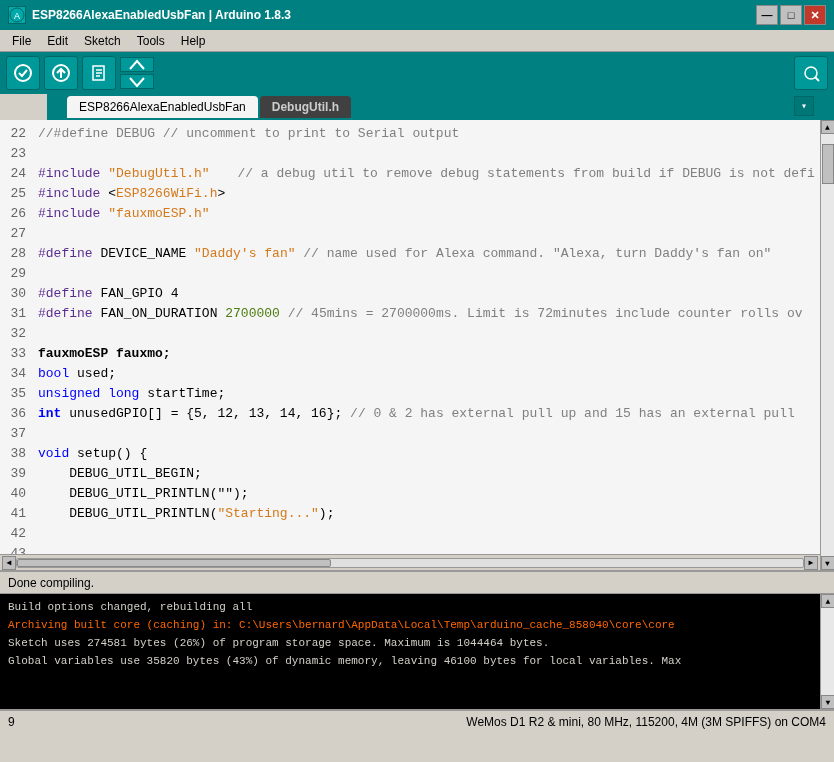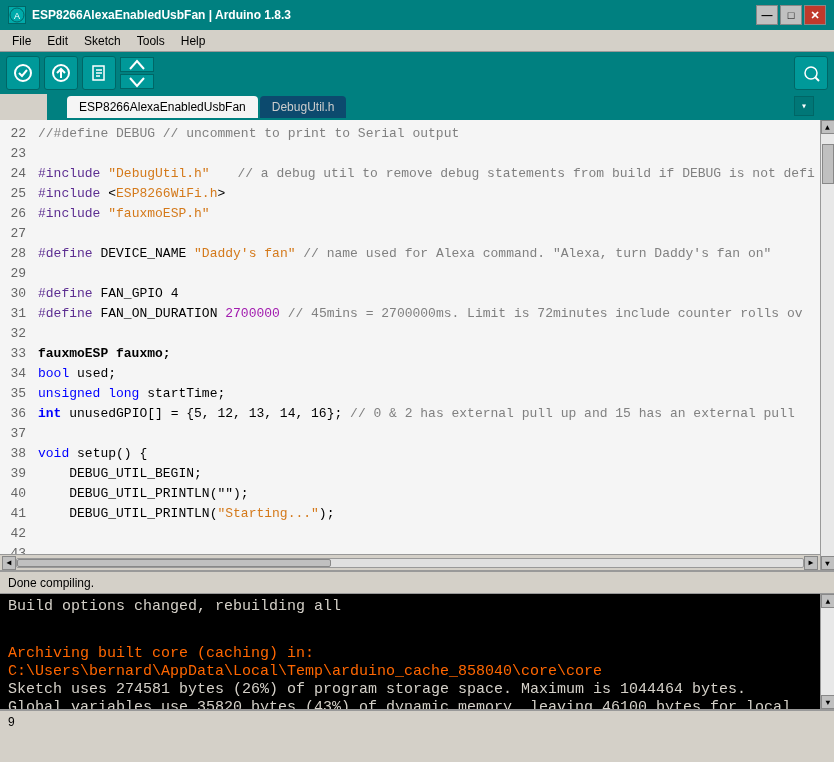--- a/index.html
+++ b/index.html
@@ -99,22 +99,23 @@
       cursor: pointer;
       border-top-left-radius: 4px;
       border-top-right-radius: 4px;
       margin-right: 2px;
     }
     .tab.active {
       background: #f5f5f5;
       color: #000;
     }
     .tab.inactive {
-      background: #0c4a6e;
+      background: #404040;
       color: #ccc;
+      font-weight: bold;
     }
     #tab-dropdown {
       margin-left: auto;
       width: 20px; height: 20px;
       background: #007777;
       border: 1px solid #006666;
       color: white;
       display: flex; align-items: center; justify-content: center;
       cursor: pointer;
       font-size: 10px;
@@ -196,21 +197,21 @@
       border-top: 2px solid #999;
       border-bottom: 1px solid #999;
       font-family: Arial, sans-serif;
       font-size: 12px;
     }
 
     #output {
       background: #000;
       color: #ccc;
       font-family: 'Courier New', monospace;
-      font-size: 15px;
+      font-size: 11px;
       line-height: 18px;
       padding: 4px 8px;
       height: 115px;
       overflow: hidden;
     }
     .out-normal { color: #d4d0c8; }
 
     
     #status-bottom {
       background: #d4d0c8;
@@ -404,21 +405,21 @@
         <div id="code-lines">
           <div class="line"><span style="color:#808080;">//#define DEBUG // uncomment to print to Serial output</span></div>
           <div class="line">&nbsp;</div>
           <div class="line"><span style="color:#5c2d91;">#include</span> <span style="color:#d4791a;">"DebugUtil.h"</span> <span style="color:#808080;margin-left:20px;">// a debug util to remove debug statements from build if DEBUG is not defi</span></div>
           <div class="line"><span style="color:#5c2d91;">#include</span> <span style="color:#000;">&lt;</span><span style="color:#d4791a;">ESP8266WiFi.h</span><span style="color:#000;">&gt;</span></div>
           <div class="line"><span style="color:#5c2d91;">#include</span> <span style="color:#d4791a;">"fauxmoESP.h"</span></div>
           <div class="line">&nbsp;</div>
           <div class="line"><span style="color:#5c2d91;">#define</span> <span style="color:#000;">DEVICE_NAME</span> <span style="color:#d4791a;">"Daddy's fan"</span> <span style="color:#808080;">// name used for Alexa command. "Alexa, turn Daddy's fan on"</span></div>
           <div class="line">&nbsp;</div>
           <div class="line"><span style="color:#5c2d91;">#define</span> <span style="color:#000;">FAN_GPIO 4</span></div>
-          <div class="line"><span style="color:#5c2d91;">#define</span> <span style="color:#000;">FAN_ON_DURATION</span> <span style="color:#a21caf;">2700000</span> <span style="color:#808080;">// 45mins = 2700000ms. Limit is 72minutes include counter rolls ov</span></div>
+          <div class="line"><span style="color:#5c2d91;">#define</span> <span style="color:#000;">FAN_ON_DURATION</span> <span style="color:#4d7c0f;">2700000</span> <span style="color:#808080;">// 45mins = 2700000ms. Limit is 72minutes include counter rolls ov</span></div>
           <div class="line">&nbsp;</div>
           <div class="line"><span style="color:#000;font-weight:bold;">fauxmoESP fauxmo;</span></div>
           <div class="line"><span style="color:#0000ff;">bool</span> <span style="color:#000;">used;</span></div>
           <div class="line"><span style="color:#0000ff;margin-top:16px;">unsigned long</span> <span style="color:#000;">startTime;</span></div>
           <div class="line"><span style="color:#0000ff;font-weight:bold;">int</span> <span style="color:#000;">unusedGPIO[] = {5, 12, 13, 14, 16};</span> <span style="color:#808080;">// 0 &amp; 2 has external pull up and 15 has an external pull</span></div>
           <div class="line">&nbsp;</div>
           <div class="line"><span style="color:#0000ff;">void</span> <span style="color:#000;">setup() {</span></div>
           <div class="line"><span style="color:#000;">&nbsp;&nbsp;&nbsp;&nbsp;DEBUG_UTIL_BEGIN;</span></div>
           <div class="line"><span style="color:#000;">&nbsp;&nbsp;&nbsp;&nbsp;DEBUG_UTIL_PRINTLN("");</span></div>
           <div class="line"><span style="color:#000;">&nbsp;&nbsp;&nbsp;&nbsp;DEBUG_UTIL_PRINTLN(</span><span style="color:#d4791a;">"Starting..."</span><span style="color:#000;">);</span></div>
@@ -446,27 +447,28 @@
 </div>
 
 <div id="status-bar-top">
   <span>Done compiling.</span>
 </div>
 
 <div id="output-section">
   <div id="output-main">
     <div id="output">
       <div class="out-normal">Build options changed, rebuilding all</div>
-      <div style="color:#ff6600;margin-top:29px;">Archiving built core (caching) in: C:\Users\bernard\AppData\Local\Temp\arduino_cache_858040\core\core</div>
+      <div style="color:#ff6600;">Archiving built core (caching) in: C:\Users\bernard\AppData\Local\Temp\arduino_cache_858040\core\core</div>
       <div class="out-normal">Sketch uses 274581 bytes (26%) of program storage space. Maximum is 1044464 bytes.</div>
       <div class="out-normal">Global variables use 35820 bytes (43%) of dynamic memory, leaving 46100 bytes for local variables. Max</div>
     </div>
   </div>
   <div class="vscroll-output">
     <div class="vscroll-arrow">▲</div>
     <div class="vscroll-track"></div>
     <div class="vscroll-arrow">▼</div>
   </div>
 </div>
 
 <div id="status-bottom">
   <span>9</span>
+  <span>WeMos D1 R2 &amp; mini, 80 MHz, 115200, 4M (3M SPIFFS) on COM4</span>
 </div>
 
 </body></html>

